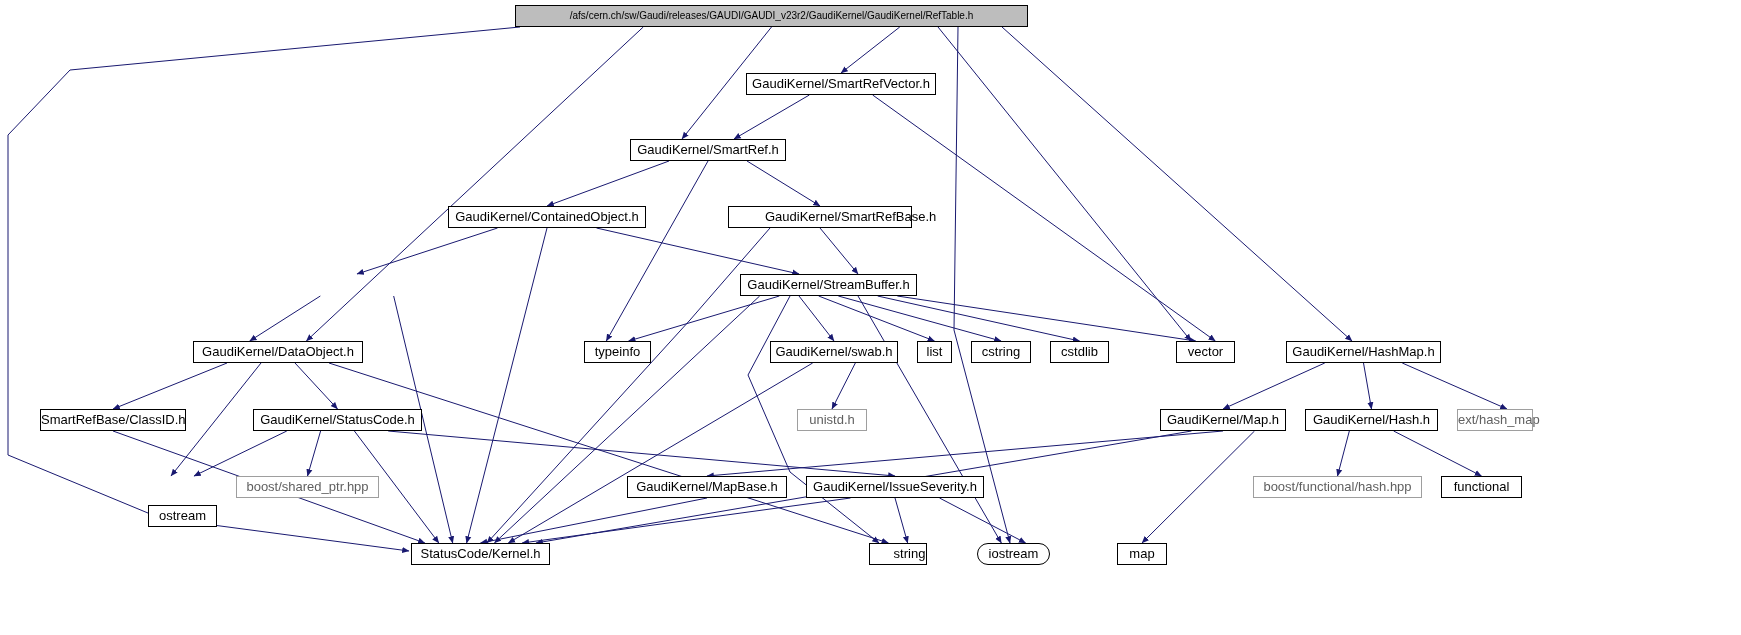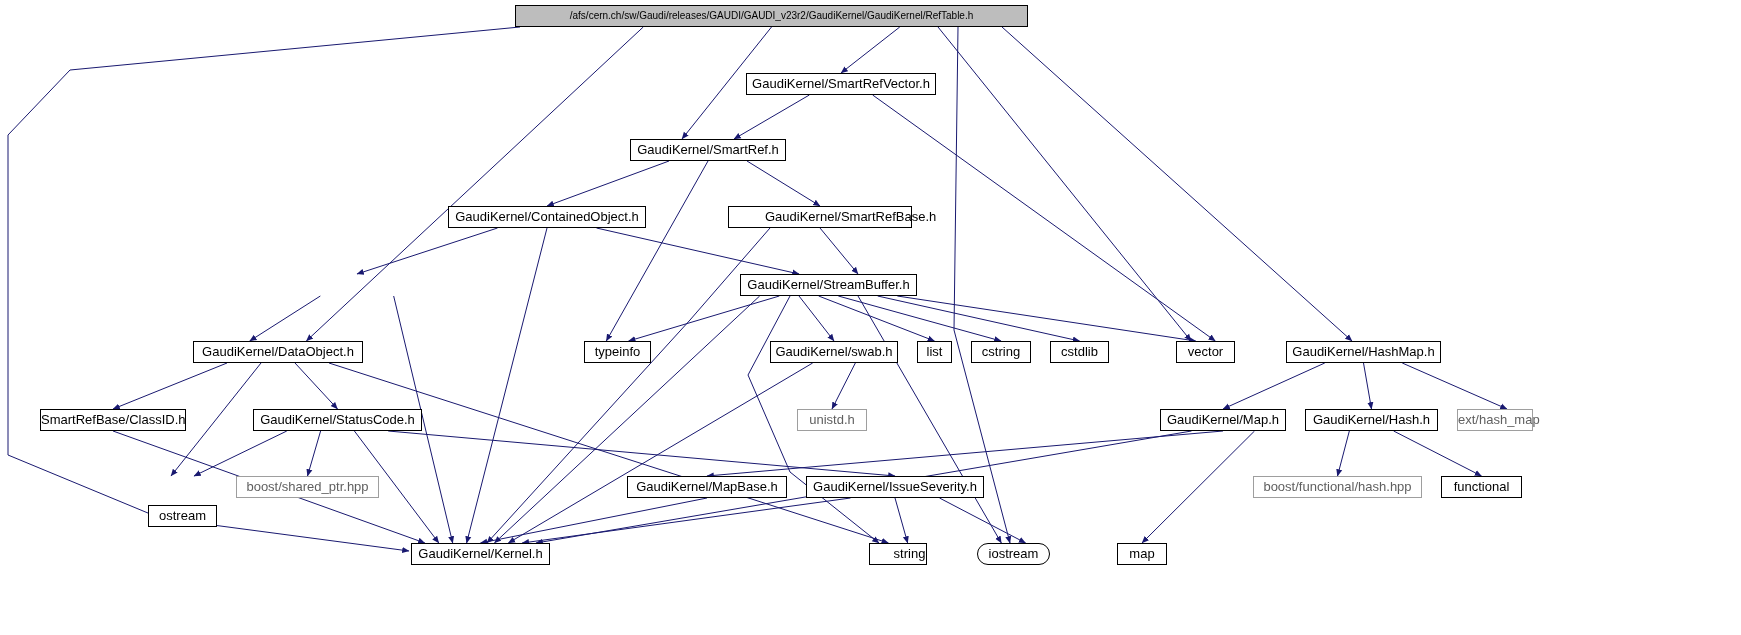--- a/index.html
+++ b/index.html
@@ -98,17 +98,17 @@
     <div class="node muted" style="left: 797px; top: 409px; width: 70px;">unistd.h</div>
     <div class="node link" style="left: 1160px; top: 409px; width: 126px;">GaudiKernel/Map.h</div>
     <div class="node link" style="left: 1305px; top: 409px; width: 133px;">GaudiKernel/Hash.h</div>
     <div class="node muted" style="left: 1457px; top: 409px; width: 76px;">ext/hash_map</div>
     <div class="node" style="left: 148px; top: 476px; width: 69px; margin-top: 29px;">ostream</div>
     <div class="node muted" style="left: 236px; top: 476px; width: 143px;">boost/shared_ptr.hpp</div>
     <div class="node link" style="left: 627px; top: 476px; width: 160px;">GaudiKernel/MapBase.h</div>
     <div class="node link" style="left: 806px; top: 476px; width: 178px;">GaudiKernel/IssueSeverity.h</div>
     <div class="node muted" style="left: 1253px; top: 476px; width: 169px;">boost/functional/hash.hpp</div>
     <div class="node" style="left: 1441px; top: 476px; width: 81px;">functional</div>
-    <div class="node link" style="left: 411px; top: 543px; width: 139px;">GaudiKernel/Kernel.h</div>
+    <div class="node link" style="left: 411px; top: 543px; width: 139px;">StatusCode/Kernel.h</div>
     <div class="node" style="left: 869px; top: 543px; width: 58px; padding-left: 23px;">string</div>
     <div class="node" style="left: 977px; top: 543px; width: 73px; border-radius: 11px;">iostream</div>
     <div class="node" style="left: 1117px; top: 543px; width: 50px;">map</div>
   </div>
 
 </body></html>

